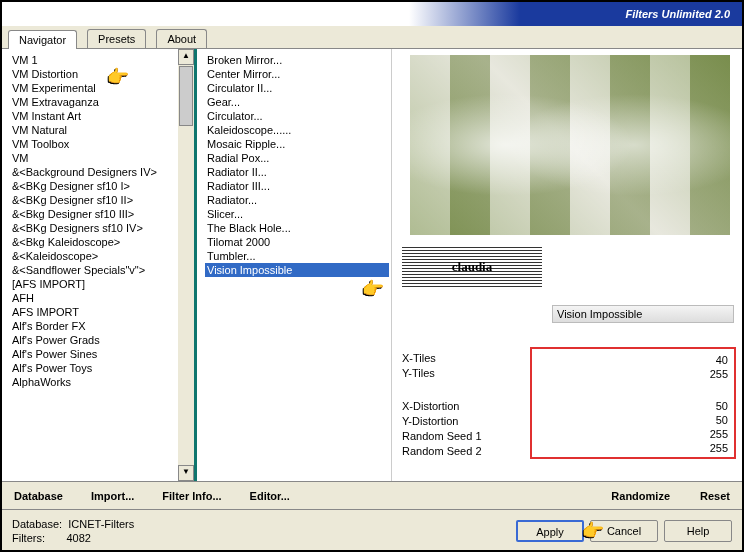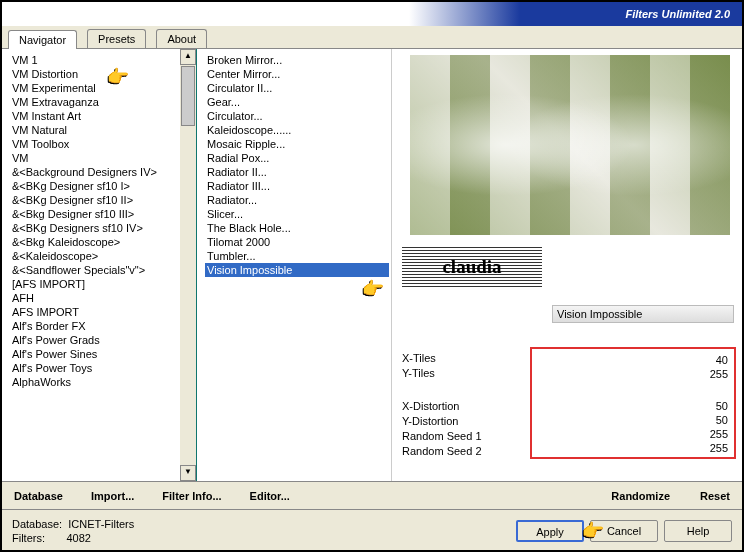--- a/index.html
+++ b/index.html
@@ -3,33 +3,33 @@
 <meta charset="utf-8">
 <style>
 *{box-sizing:border-box;margin:0;padding:0;font-family:Tahoma,Arial,sans-serif;font-size:11px;color:#000}
 body{background:#fff;width:744px;height:552px;border:2px solid #000;position:relative;overflow:hidden}
 .header{height:24px;background:linear-gradient(to right,#fff 0%,#fff 55%,#1a3a9e 70%,#1a3a9e 100%);display:flex;justify-content:flex-end;align-items:center;padding-right:12px}
 .header-title{color:#fff;font-style:italic;font-weight:bold;font-size:11px;font-family:Arial}
 .tabs{display:flex;background:#ece9d8;border-bottom:1px solid #888;padding-left:6px;padding-top:3px}
 .tab{padding:3px 10px;border:1px solid #888;border-bottom:none;background:#ece9d8;margin-right:10px;border-radius:3px 3px 0 0;cursor:pointer}
 .tab.active{background:#fff;position:relative;top:1px}
 .main{display:flex;height:432px;background:#fff}
-.col1{width:195px;border-right:1px solid #0f766e;position:relative}
+.col1{width:195px;border-right:3px solid #0f766e;position:relative}
 .col2{width:195px;border-right:1px solid #ccc}
 .list{height:100%;overflow-y:auto;overflow-x:hidden;padding:4px 2px 4px 8px}
 .list-item{padding:1px 2px;white-space:nowrap;cursor:pointer;position:relative}
 .list-item.selected{background:#316ac5;color:#fff}
 .scrollbar{position:absolute;right:0;top:0;width:16px;height:100%;background:#ece9d8}
 .sb-btn{width:16px;height:16px;background:#ece9d8;border:1px solid #888;text-align:center;line-height:12px;font-size:8px}
 .sb-thumb{width:14px;height:60px;background:#ccc;border:1px solid #888;margin:1px}
 .col3{flex:1;padding:6px;position:relative}
 .preview{width:320px;height:180px;margin-left:auto;margin-right:6px;background:linear-gradient(45deg,#7a8f4a,#d8d8c8,#7a8f4a);position:relative;overflow:hidden}
 .preview::before{content:"";position:absolute;inset:0;background:repeating-linear-gradient(90deg,rgba(255,255,255,.4) 0 40px,rgba(120,140,80,.5) 40px 80px)}
 .preview::after{content:"";position:absolute;inset:0;background:radial-gradient(ellipse at 30% 50%,rgba(255,255,255,.7),transparent 40%),radial-gradient(ellipse at 70% 50%,rgba(255,255,255,.6),transparent 40%)}
-.stamp{position:absolute;left:400px;top:245px;width:140px;height:40px;background:repeating-linear-gradient(0deg,#333 0 1px,#fff 1px 3px);display:flex;align-items:center;justify-content:center;font-family:cursive;font-weight:bold;font-size:19px}
+.stamp{position:absolute;left:400px;top:245px;width:140px;height:40px;background:repeating-linear-gradient(0deg,#333 0 1px,#fff 1px 3px);display:flex;align-items:center;justify-content:center;font-family:cursive;font-weight:bold;font-size:13px}
 .fname-bar{position:absolute;right:8px;top:256px;width:182px;height:18px;background:linear-gradient(#f4f4f4,#ddd);border:1px solid #bbb;padding:2px 4px}
 .params{position:absolute;right:6px;top:298px;width:206px;border:2px solid #e03030;padding:4px 2px 2px}
 .param-row{display:flex;justify-content:space-between;padding:1px 4px}
 .param-gap{height:18px}
 .toolbar{height:28px;background:#ece9d8;border-top:1px solid #888;display:flex;align-items:center;padding:4px 12px;gap:28px}
 .tb-btn{font-weight:bold;cursor:pointer}
 .tb-right{margin-left:auto;display:flex;gap:30px}
 .footer{height:42px;background:#ece9d8;border-top:1px solid #888;display:flex;align-items:center;padding:0 10px;position:relative}
 .db-info{line-height:14px}
 .btns{position:absolute;right:10px;display:flex;gap:6px}

